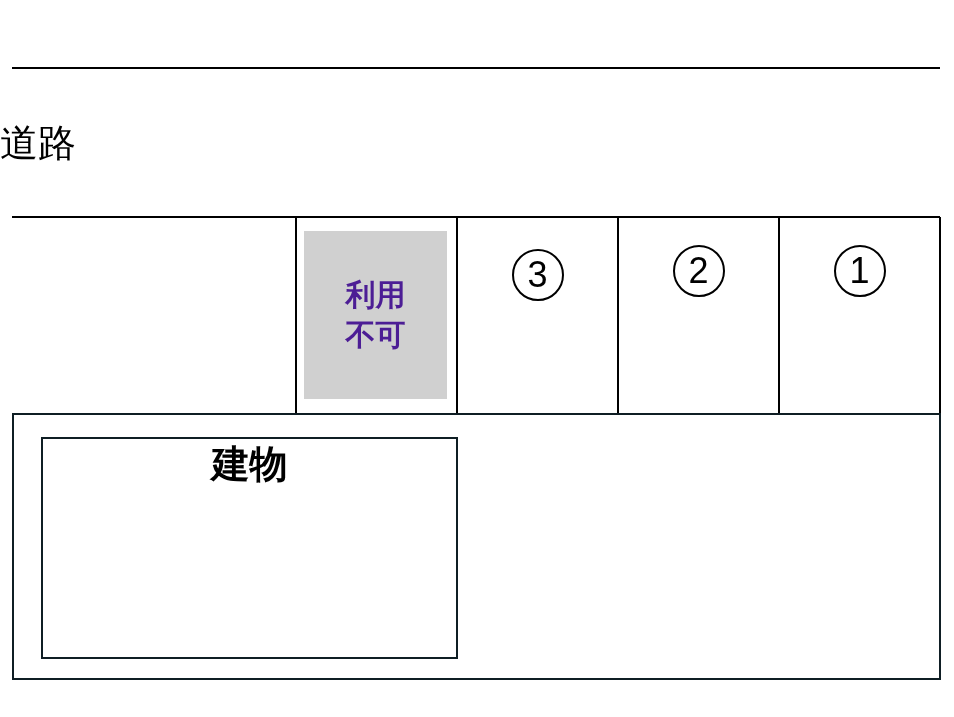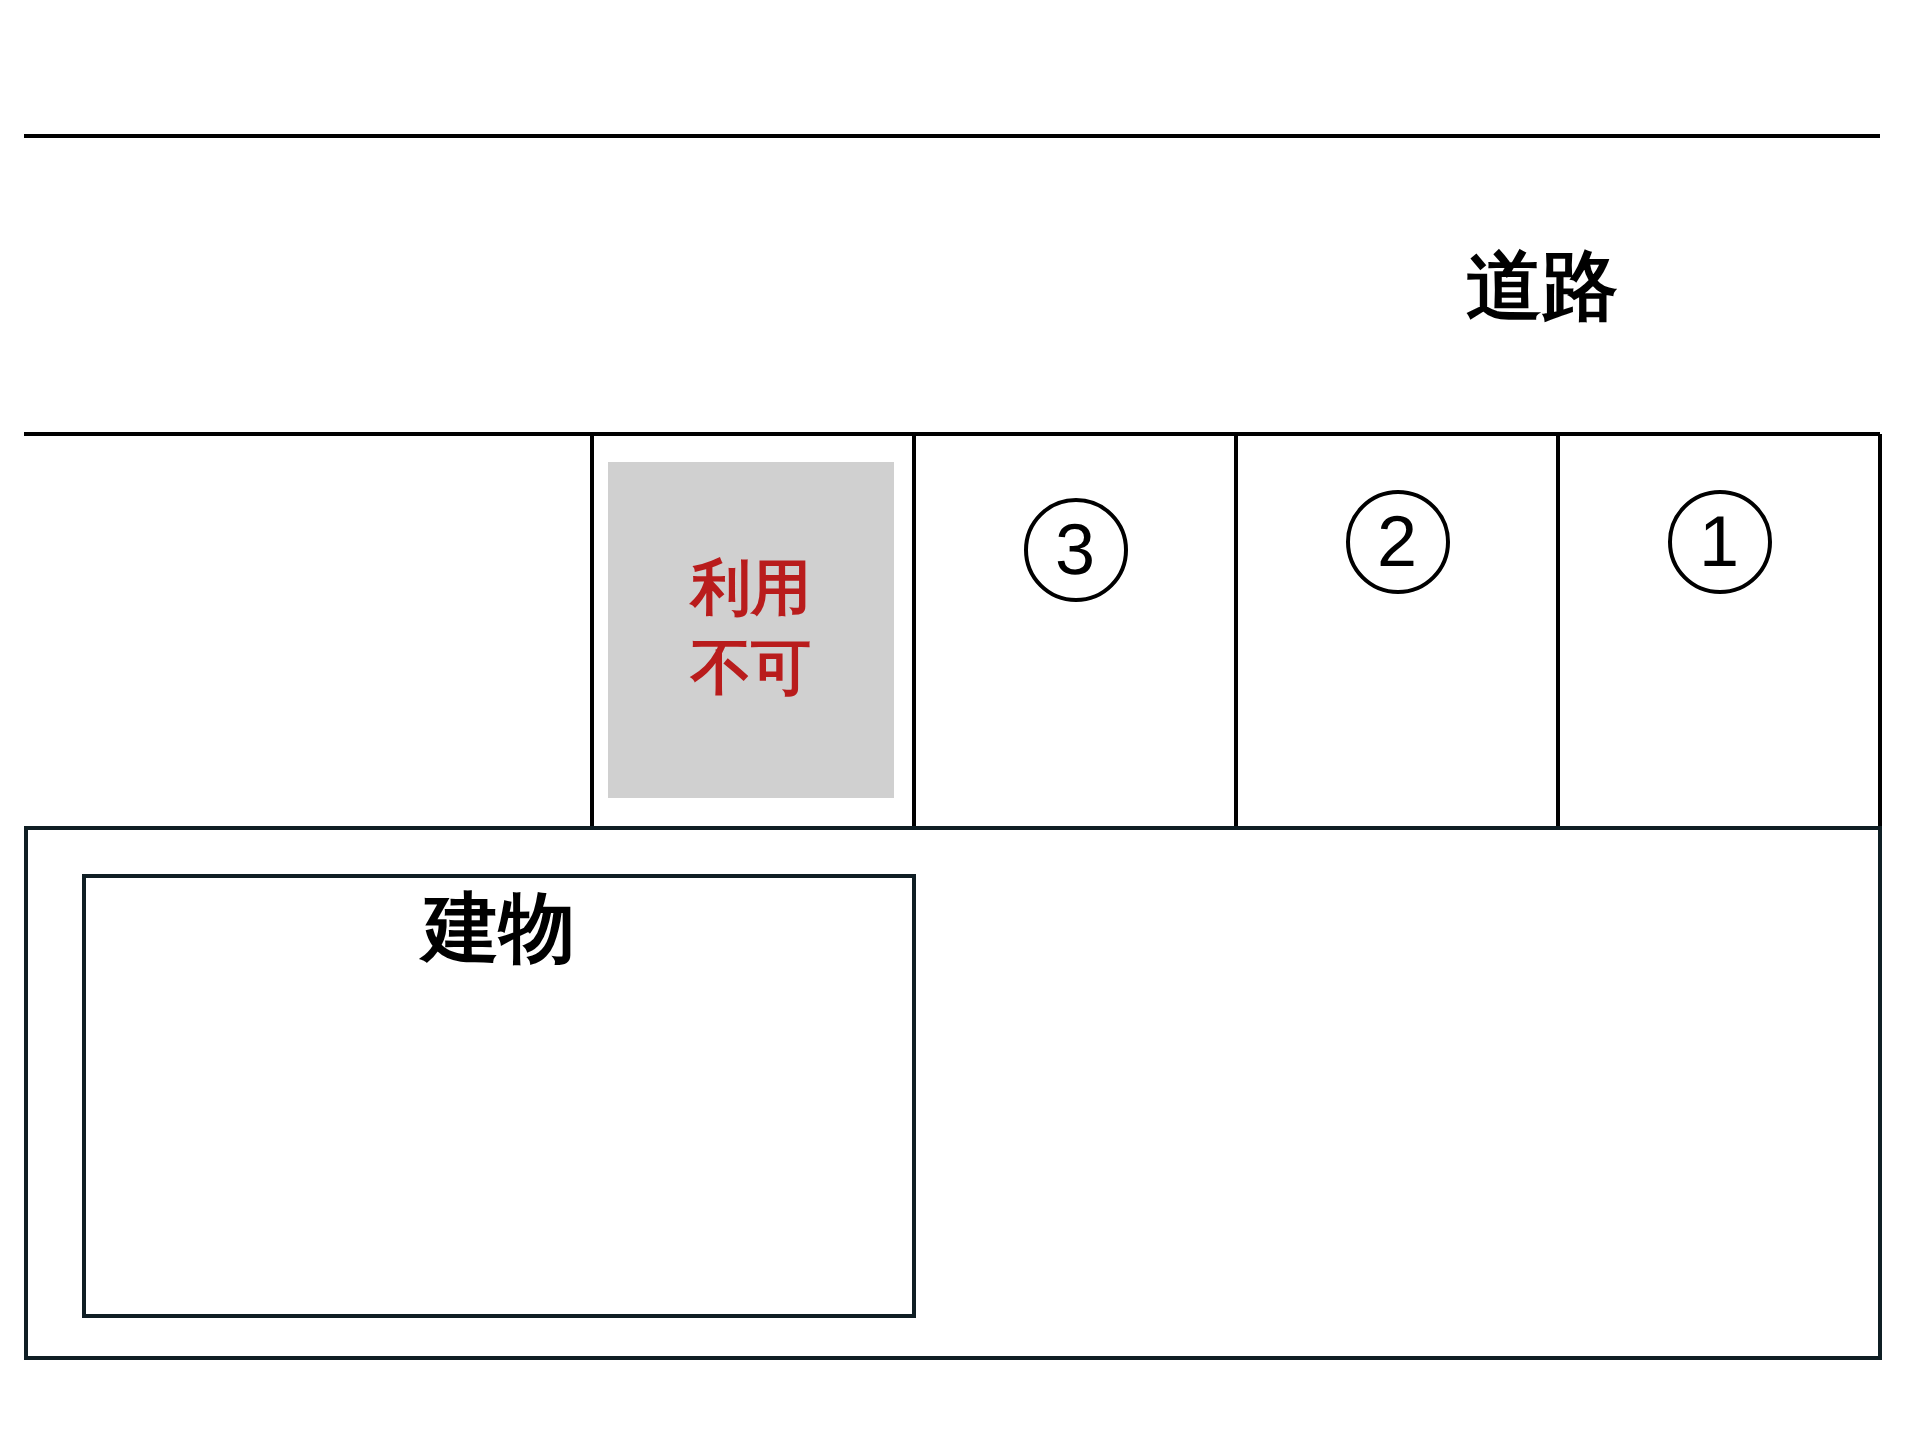--- a/index.html
+++ b/index.html
@@ -1,29 +1,29 @@
 <!DOCTYPE html>
 <html><head>
   <meta charset="utf-8">
   <style>
     html, body { margin: 0; padding: 0; }
     body { width: 954px; height: 717px; background: #ffffff; position: relative; overflow: hidden;
            font-family: "DejaVu Sans", sans-serif; color: #000; }
     .hline { position: absolute; height: 2px; background: #000; }
     .vline { position: absolute; width: 2px; background: #000; }
-    .road-label { position: absolute; left: 0; width: 809px; top: 118px; text-align: right;
-                  font-size: 38px; font-weight: bold; }
+    .road-label { position: absolute; left: 0; width: 809px; top: 118px; text-align: left;
+                  font-size: 38px; font-weight: normal; }
     .slot { position: absolute; top: 217px; height: 196px; box-sizing: border-box; }
     .slot-num { position: absolute; top: 32px; left: 0; right: 0; text-align: center; }
     .circle-num { display: inline-block; width: 52px; height: 52px; border: 2px solid #000; border-radius: 50%;
                   box-sizing: border-box; font-size: 36px; line-height: 48px; text-align: center;
                   font-family: "Liberation Sans", sans-serif; }
     .unavailable { position: absolute; left: 304px; top: 231px; width: 143px; height: 168px; background: #d0d0d0;
                    display: flex; align-items: center; justify-content: center; text-align: center;
-                   color: #b91c1c; font-weight: bold; font-size: 30px; line-height: 40px; }
+                   color: #4c1d95; font-weight: bold; font-size: 30px; line-height: 40px; }
     .lot { position: absolute; left: 12px; top: 413px; width: 929px; height: 267px; box-sizing: border-box;
            border: 2px solid #0f1e24; }
     .building { position: absolute; left: 41px; top: 437px; width: 417px; height: 222px; box-sizing: border-box;
                 border: 2px solid #0f1e24; display: flex; justify-content: center;
                 font-size: 38px; font-weight: bold; }
   </style>
 </head>
 <body>
 
 <div class="hline" style="left:12px; top:67px; width:928px;"></div>

